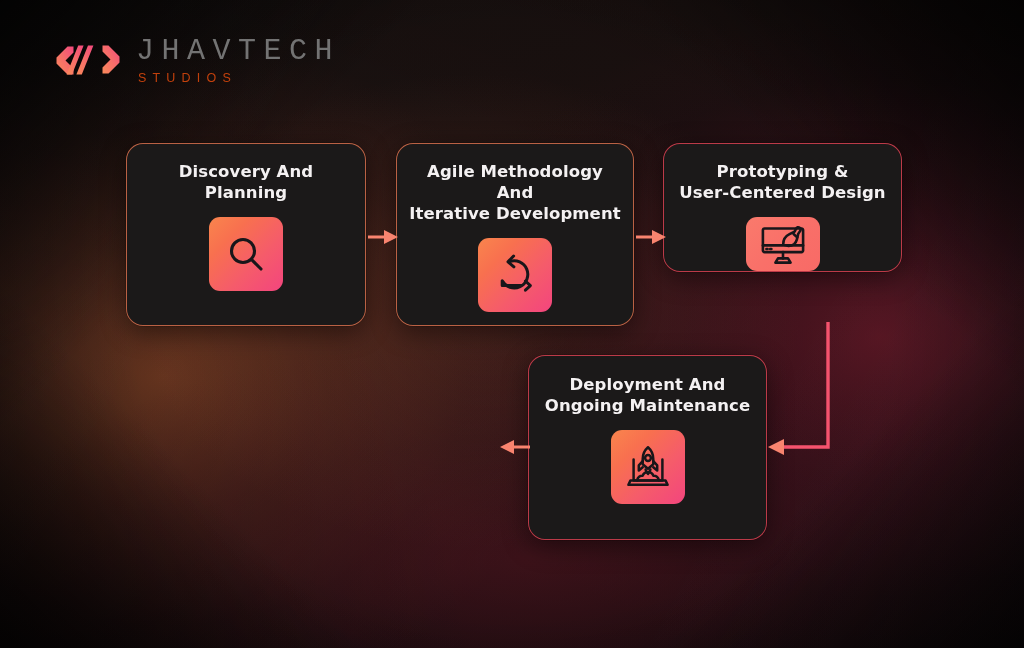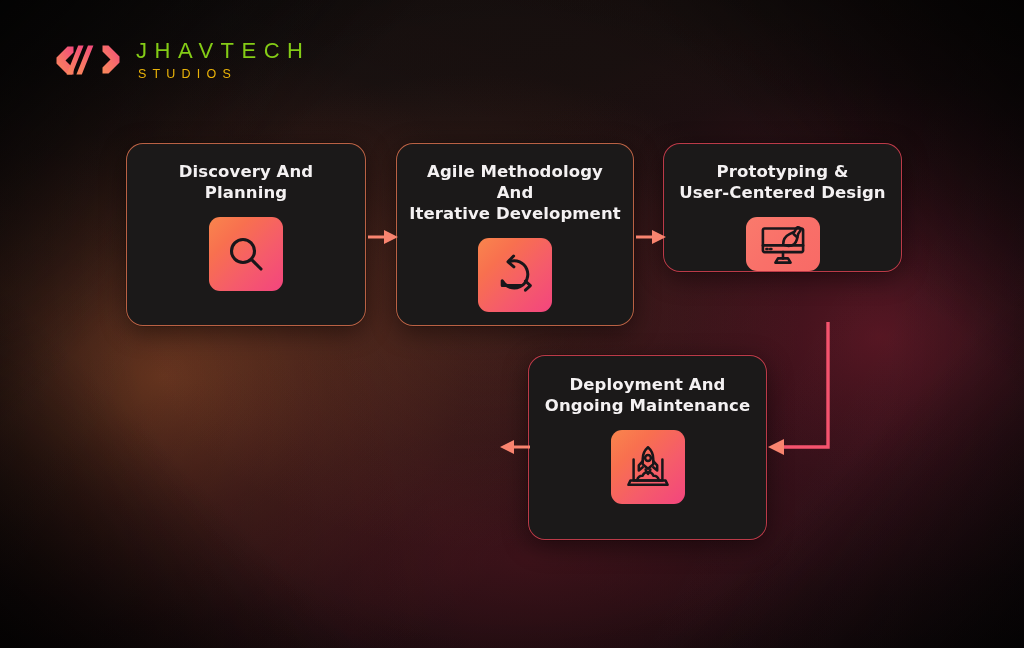--- a/index.html
+++ b/index.html
@@ -70,30 +70,30 @@
   }
 
   
   #logo {
     position:absolute; left:54px; top:36px;
     display:flex; align-items:center; gap:14px;
   }
   #logo-mark { width:68px; height:48px; display:block; }
   .logo-text { display:flex; flex-direction:column; line-height:1; }
   .logo-word {
-    font-family:Liberation Sans, sans-serif;
-    font-size:22px; font-weight:400;
+    font-family:Liberation Mono, monospace;
+    font-size:30px; font-weight:400;
     letter-spacing:7.5px;
-    color:#84cc16;
+    color:#737373;
   }
   .logo-sub {
     font-family:"Liberation Sans", sans-serif;
     font-size:12.5px; font-weight:400;
     letter-spacing:6.2px;
-    color:#eab308;
+    color:#c2410c;
     margin-top:6px; margin-left:2px;
   }
 
   
   .card {
     position:absolute;
     background:#1b1919;
     border-radius:17px;
     border:1.4px solid rgba(214,110,76,0.85);
     box-shadow: 0 0 0 0.5px rgba(0,0,0,0.3), 0 6px 26px rgba(0,0,0,0.45);

